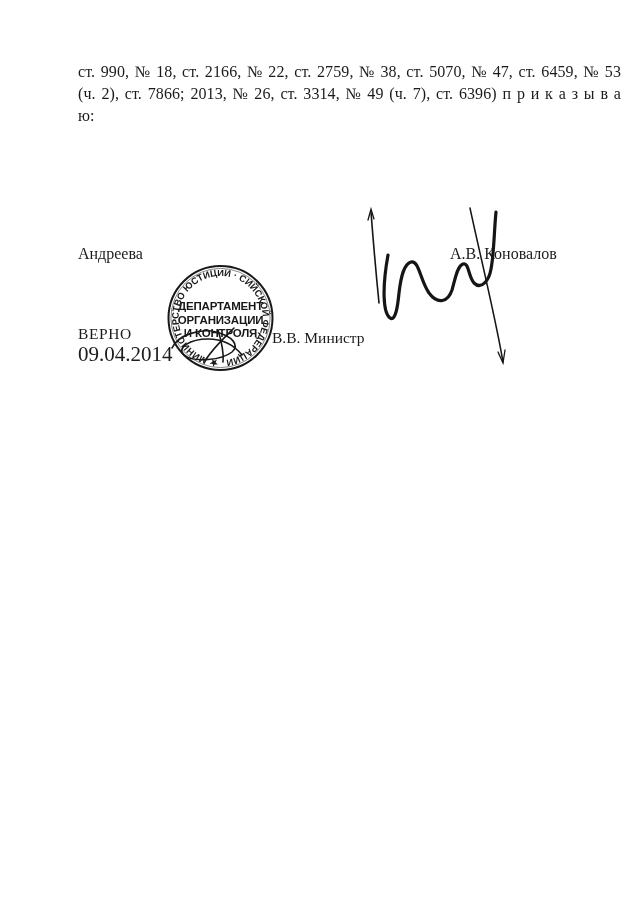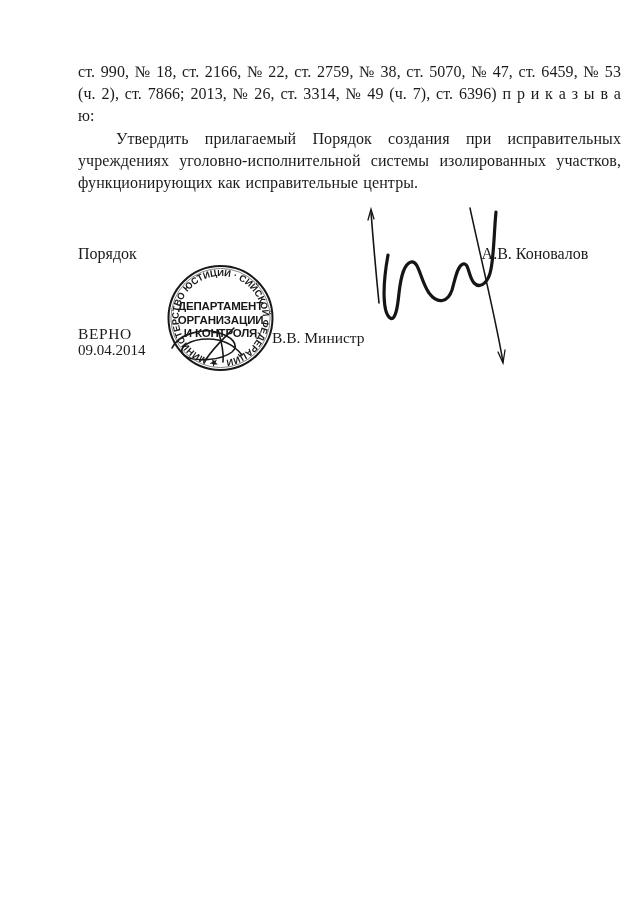--- a/index.html
+++ b/index.html
@@ -27,31 +27,31 @@
     word-spacing: 1px;
   }
   .para-refs { left: 78px; top: 61px; }
   .para-order { left: 78px; top: 128px; text-indent: 38px; }
   .minister-title {
     position: absolute; left: 78px; top: 245px;
     font-size: 16px;
   }
   .minister-name {
     position: absolute; left: 450px; top: 245px;
-    width: 170px; text-align: center;
+    width: 170px; text-align: left;
     font-size: 16px;
   }
   .verno {
     position: absolute; left: 78px; top: 325px;
     font-size: 15.5px; font-weight: normal;
     letter-spacing: 0.6px;
   }
   .cert-date {
     position: absolute; left: 78px; top: 342px;
-    font-size: 15px;
+    font-size: 21px;
   }
   .certifier-name {
     position: absolute; left: 272px; top: 329px;
     font-size: 15.5px;
   }
   .stamp-svg {
     position: absolute; left: 150px; top: 248px;
     width: 142px; height: 142px;
   }
   .stamp-ring-text {
@@ -73,23 +73,22 @@
     width: 160px; height: 180px;
   }
 </style>
 </head>
 <body>
 
 <div class="page">
 
   <p class="para para-refs">ст. 990, № 18, ст. 2166, № 22, ст. 2759, № 38, ст. 5070, № 47, ст. 6459, № 53 (ч. 2), ст. 7866; 2013, № 26, ст. 3314, № 49 (ч. 7), ст. 6396) п р и к а з ы в а ю:</p>
 
-  <p class="para para-order">Утвердить прилагаемый Порядок создания при исправительных учреждениях уголовно-исполнительной системы изолированных участков, функционирующих как исправительные центры.</p>
 
-  <span class="minister-title">Порядок</span>
+  <span class="minister-title">Андреева</span>
 
   <span class="minister-name">А.В. Коновалов</span>
 
   <svg class="signature-svg" viewBox="0 0 160 180">
     <g fill="none" stroke="#151515" stroke-linecap="round">
 
       <path d="M27,110 C24,80 21,45 19,19" stroke-width="1.6"></path>
       <path d="M16,27 L19,16 L22,26" stroke-width="1.3"></path>
 
       <path d="M36,62 C30,95 31,120 38,125 C44,129 46,110 47,100

